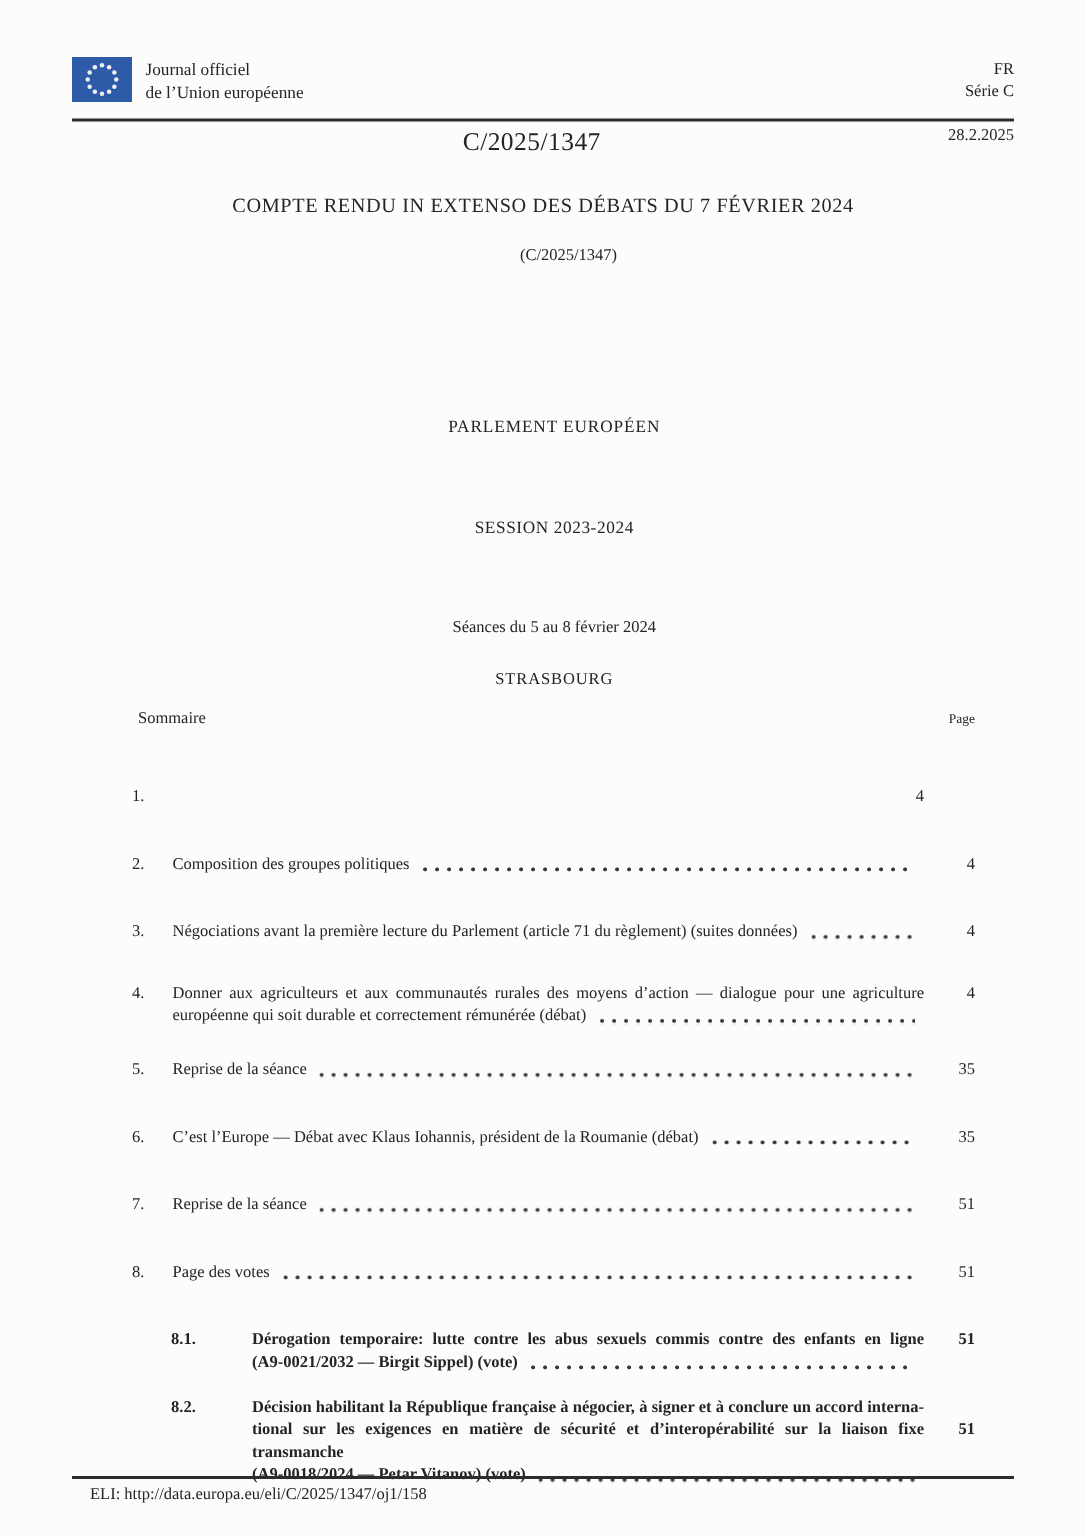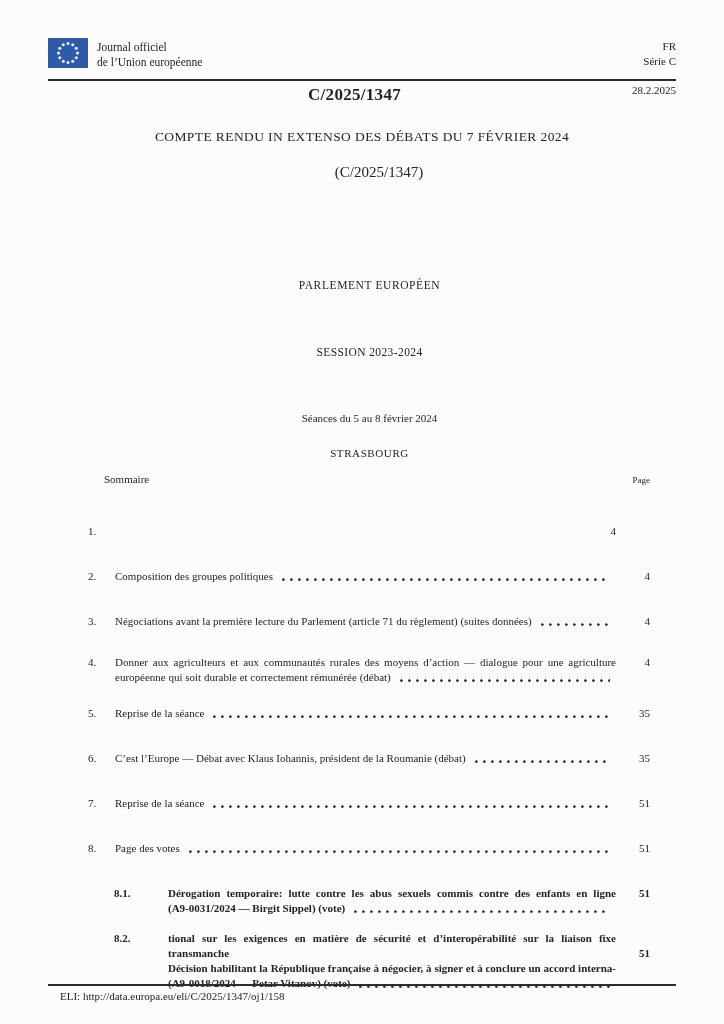--- a/index.html
+++ b/index.html
@@ -33,53 +33,52 @@
     height: 2px;
     background: #2c2c2c;
   }
 
   .doc-date { position: absolute; top: 84px; right: 48px; font-size: 11px; }
   .doc-number {
     position: absolute; top: 85px; left: 0; right: 15px;
     text-align: center;
     font-size: 17px;
     letter-spacing: 0.3px;
-    font-weight: bold;
   }
 
   
   .doc-title {
     position: absolute; top: 129px; left: 0; right: 0;
     text-align: center;
     font-size: 13.5px;
     font-weight: normal;
     letter-spacing: 0.4px;
   }
   .doc-title-ref {
     position: absolute; top: 164px; left: 0; right: 0;
     text-align: center;
-    font-size: 15px;
+    font-size: 11px;
     padding-left: 34px;
   }
 
   .centerline { position: absolute; left: 0; right: 0; text-align: center; padding-left: 15px; }
   .institution   { top: 279px; font-size: 11.5px; letter-spacing: 0.6px; }
   .session-label { top: 346px; font-size: 11.5px; letter-spacing: 0.4px; }
   .session-dates { top: 412px; font-size: 11px; }
   .location      { top: 447px; font-size: 11px; letter-spacing: 0.6px; }
 
   
   .toc-header {
     position: absolute;
     top: 473px; left: 48px; right: 48px;
     display: flex;
     justify-content: space-between;
     align-items: baseline;
   }
-  .toc-heading { margin-left: 56px; font-size: 11px; }
+  .toc-heading { margin-left: 44px; font-size: 11px; }
   .toc-page-label { margin-right: 26px; font-size: 9px; }
 
   .toc {
     position: absolute;
     top: 524px; left: 48px; right: 48px;
   }
   .toc-item {
     display: grid;
     grid-template-columns: 27px 1fr 34px;
     margin: 0 26px 30px 40px;
@@ -262,32 +261,32 @@
         </div>
       </div>
       <div class="toc-page">51</div>
     </div>
 
     <div class="toc-item sub mb-15">
       <div class="toc-num">8.1.</div>
       <div class="toc-text">
         <div class="toc-line-just">Dérogation temporaire: lutte contre les abus sexuels commis contre des enfants en ligne</div>
         <div class="toc-line-last">
-          <span>(A9-0031/2024 — Birgit Sippel) (vote)</span>
+          <span>(A9-0021/2032 — Birgit Sippel) (vote)</span>
           <span class="dots"></span>
         </div>
       </div>
       <div class="toc-page">51</div>
     </div>
 
     <div class="toc-item sub">
       <div class="toc-num">8.2.</div>
       <div class="toc-text">
+        <div class="toc-line-just">Décision habilitant la République française à négocier, à signer et à conclure un accord interna-</div>
         <div class="toc-line-just">tional sur les exigences en matière de sécurité et d’interopérabilité sur la liaison fixe transmanche</div>
-        <div class="toc-line-just">Décision habilitant la République française à négocier, à signer et à conclure un accord interna-</div>
         <div class="toc-line-last">
           <span>(A9-0018/2024 — Petar Vitanov) (vote)</span>
           <span class="dots"></span>
         </div>
       </div>
       <div class="toc-page page-line2">51</div>
     </div>
 
   </div>
 

